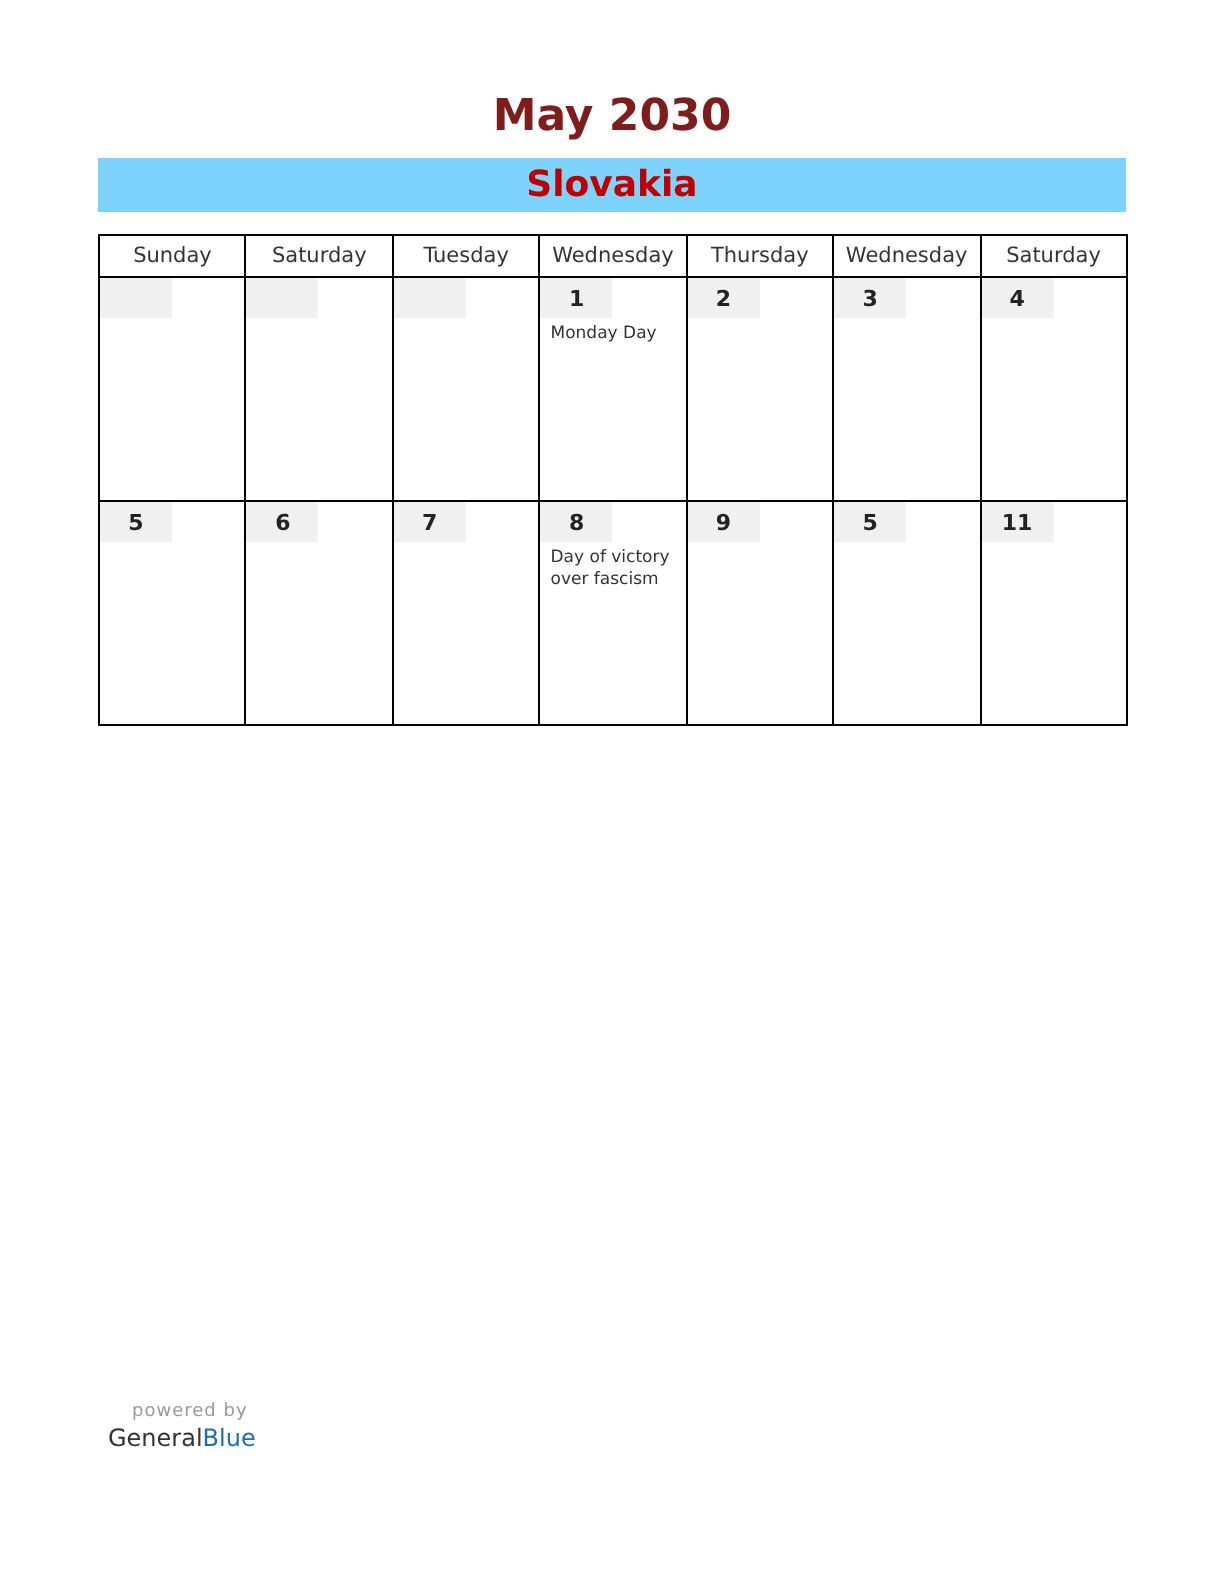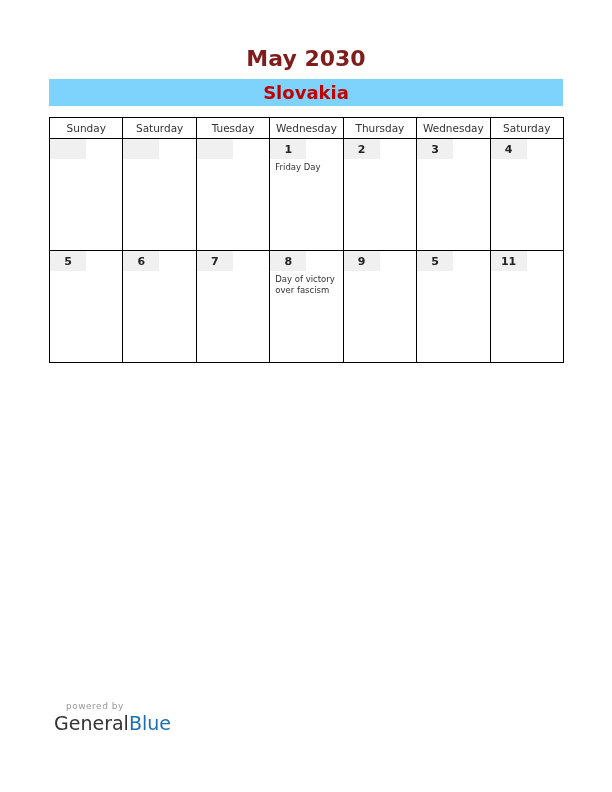--- a/index.html
+++ b/index.html
@@ -7,21 +7,21 @@
   .title { position:absolute; top:46px; left:0; width:612px; text-align:center; font-size:22px; font-weight:bold; color:#7f1d1d; }
   .country-bar { position:absolute; top:79px; left:49px; width:514px; height:27px; background:#7dd3fc; }
   .country { width:100%; text-align:center; font-size:18px; font-weight:bold; line-height:27px; color:#c00000; }
   table.cal { position:absolute; top:117px; left:49px; width:515px; border-collapse:collapse; table-layout:fixed; }
   table.cal th { height:20px; font-size:10.5px; font-weight:normal; color:#333; border:1px solid #000; padding:0; text-align:center; }
   table.cal td { height:111px; border:1px solid #000; vertical-align:top; padding:0; position:relative; }
   .daynum { display:block; width:36px; height:20px; background:#f0f0f0; font-size:11px; font-weight:bold; color:#222; text-align:center; line-height:22px; }
   .daynum.blank { color:transparent; }
   .holiday { display:block; font-size:8.5px; color:#333; padding:3px 0 0 5px; line-height:11px; }
   .powered { position:absolute; top:701px; left:66px; font-size:9px; color:#999; letter-spacing:0.5px; }
-  .brand { position:absolute; top:712px; left:54px; font-size:19px; color:#333; }
+  .brand { position:absolute; top:712px; left:54px; font-size:12px; color:#333; }
   .brand .blue { color:#1a6fb5; }
 </style>
 </head>
 <body>
 
 <div class="title">May 2030</div>
 <div class="country-bar">
   <div class="country">Slovakia</div>
 </div>
 
@@ -43,21 +43,21 @@
           <span class="daynum blank"></span>
         </td>
         <td>
           <span class="daynum blank"></span>
         </td>
         <td>
           <span class="daynum blank"></span>
         </td>
         <td>
           <span class="daynum">1</span>
-          <span class="holiday">Friday Day</span>
+          <span class="holiday">Monday Day</span>
         </td>
         <td>
           <span class="daynum">2</span>
         </td>
         <td>
           <span class="daynum">3</span>
         </td>
         <td>
           <span class="daynum">4</span>
         </td>

